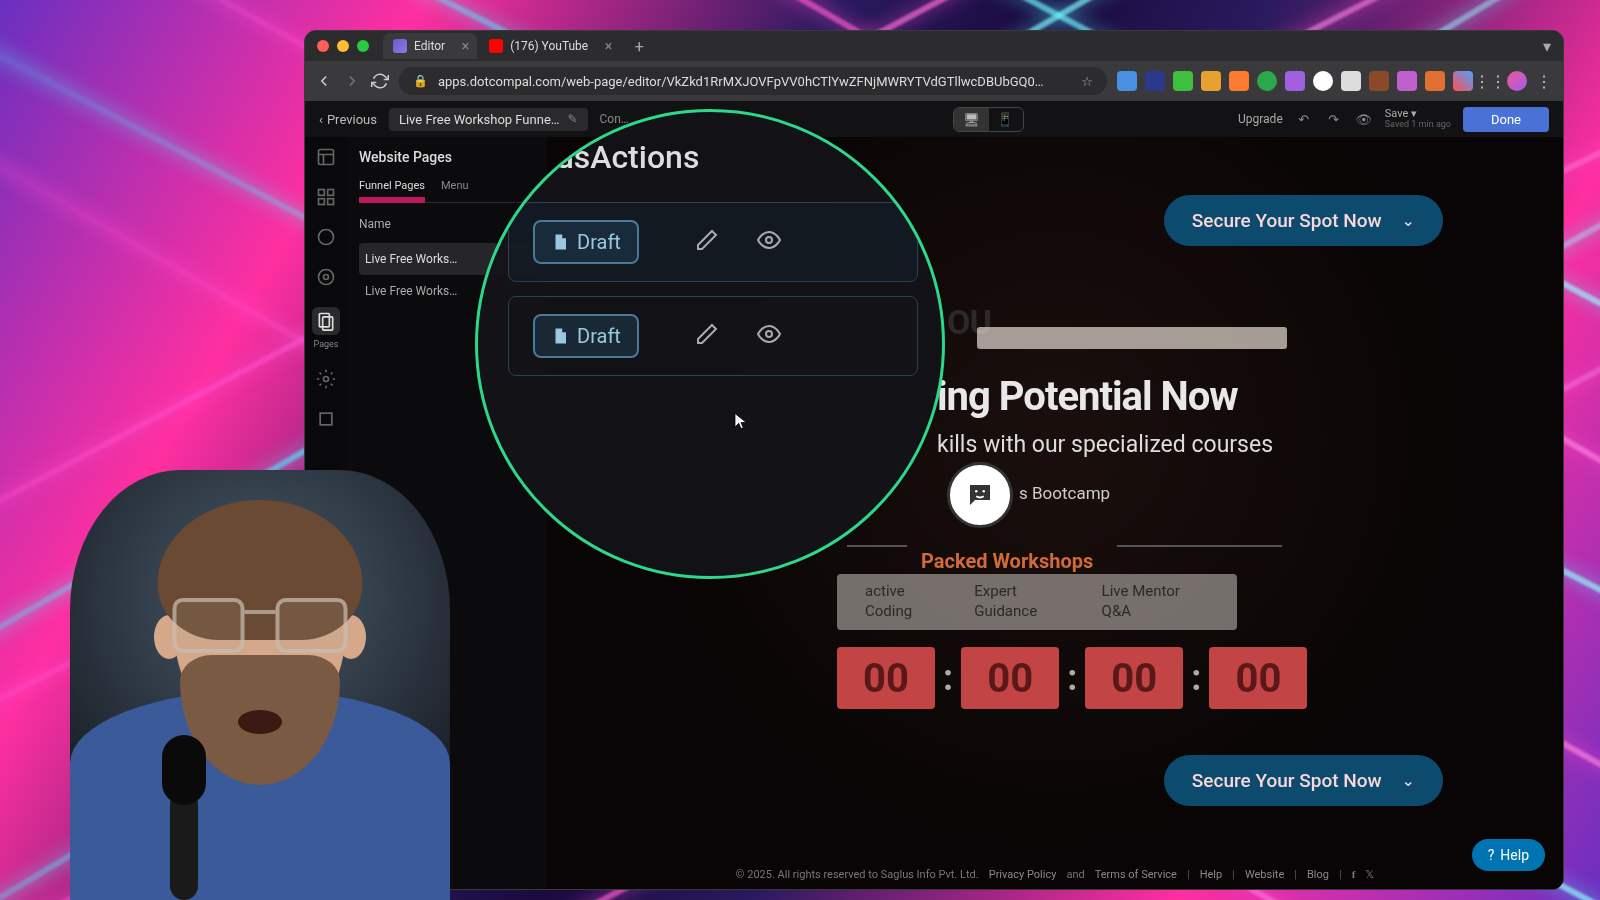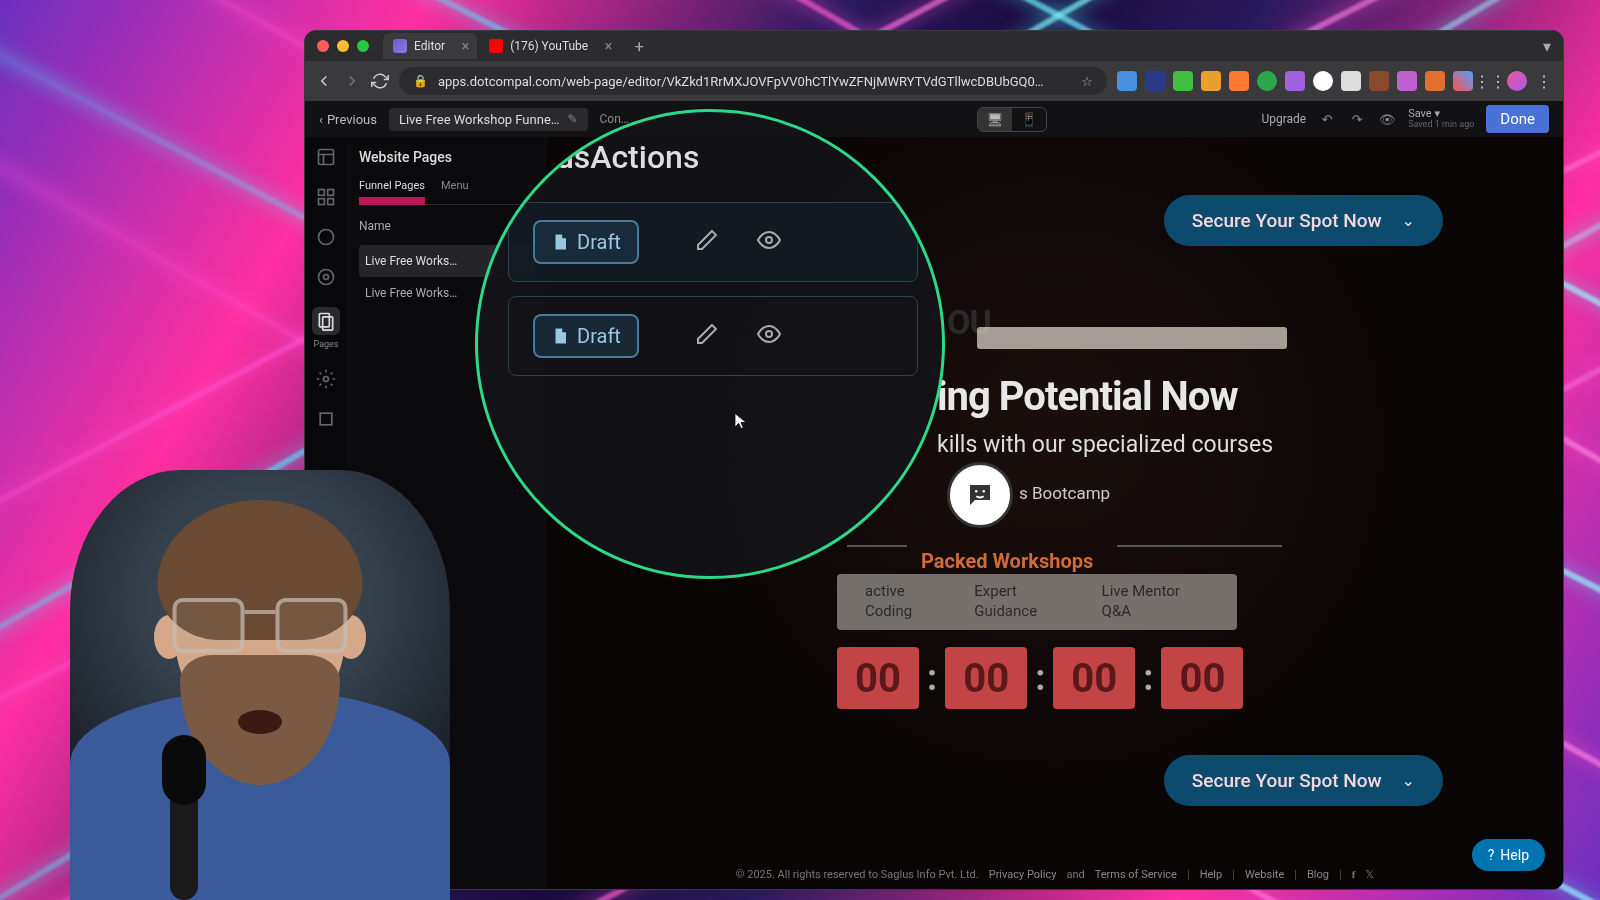--- a/index.html
+++ b/index.html
@@ -66,31 +66,31 @@
 }
 .prev-link{display:flex;align-items:center;gap:4px;}
 .page-title-chip{ background:#2a2a2c; padding:4px 10px; border-radius:4px; display:flex; align-items:center; gap:8px; color:#ddd;}
 .page-title-chip .pen{color:#888;font-size:12px;}
 .conn{color:#888;font-size:12px;}
 .device-toggle{margin-left:auto;display:flex;border:1px solid #444;border-radius:6px;overflow:hidden;}
 .device-toggle span{padding:4px 9px;font-size:13px;display:flex;align-items:center;justify-content:center;}
 .device-toggle .sel{background:#333;}
 .tool-link{color:#aaa;font-size:12px;}
 .save-dd{display:flex;flex-direction:column;align-items:flex-start;color:#aaa;font-size:11px;line-height:1.1;}
-.done-btn{background:#4a72d6;color:#fff;border-radius:4px;padding:5px 14px;font-size:15px;}
+.done-btn{background:#4a72d6;color:#fff;border-radius:4px;padding:5px 28px;font-size:13px;}
 
 .side-rail{position:absolute;left:0;top:36px;bottom:0;width:42px;background:rgba(10,10,12,.92);display:flex;flex-direction:column;align-items:center;padding-top:10px;gap:20px;}
 .rail-ic{width:20px;height:20px;color:#666;display:flex;align-items:center;justify-content:center;}
 .rail-ic.sel-box{background:#2a2a2c;border-radius:6px;padding:4px;width:28px;height:28px;color:#ddd;}
 .rail-lbl{font-size:9px;color:#888;margin-top:-16px;}
 
 .side-panel{position:absolute;left:42px;top:36px;bottom:0;width:200px;background:rgba(12,12,14,.95);padding:12px;color:#ccc;}
 .side-panel h3{font-size:14px;font-weight:500;color:#ddd;margin-bottom:14px;}
 .subtabs{display:flex;gap:16px;font-size:11px;color:#888;border-bottom:1px solid #2a2a2c;padding-bottom:6px;margin-bottom:14px;}
-.subtabs .st-sel{color:#ddd;border-bottom:8px solid #be185d;padding-bottom:5px;margin-bottom:-7px;}
+.subtabs .st-sel{color:#ddd;border-bottom:6px solid #be185d;padding-bottom:5px;margin-bottom:-7px;}
 .col-name{font-size:12px;color:#aaa;margin-bottom:12px;display:block;}
 .page-row{font-size:12px;color:#aaa;padding:9px 6px;border-radius:4px;}
 .page-row.active{background:#26262a;color:#ddd;}
 
 .canvas{position:absolute;left:242px;right:0;top:36px;bottom:0;background:#1a1418;overflow:hidden;}
 .canvas::before{content:'';position:absolute;inset:0;background:radial-gradient(circle at 50% 40%,rgba(120,60,40,.35),rgba(20,10,10,.85) 60%);}
 .dim{position:absolute;inset:0;background:rgba(0,0,0,.55);}
 
 .cta{position:absolute;right:120px;background:#0c4a6e;color:#f8d8d8;padding:14px 28px;border-radius:30px;font-size:19px;font-weight:500;display:flex;align-items:center;gap:20px;}
 .cta1{top:58px;} .cta2{top:618px;}
@@ -102,21 +102,21 @@
 .subhead{position:absolute;left:390px;top:294px;font-size:23px;color:#ddd;}
 .chat-bubble{position:absolute;left:400px;top:325px;width:66px;height:66px;border-radius:50%;background:#fff;display:flex;align-items:center;justify-content:center;border:3px solid #333;}
 .chat-bubble svg{width:30px;height:30px;}
 .boot{position:absolute;left:472px;top:346px;font-size:17px;color:#ccc;}
 .packed{position:absolute;left:374px;top:412px;font-size:20px;font-weight:700;color:#d06a3a;}
 .divider{position:absolute;top:408px;height:2px;background:#555;}
 .div-l{left:300px;width:60px;} .div-r{left:570px;width:165px;}
 .features{position:absolute;left:290px;top:437px;width:400px;height:56px;background:rgba(200,195,190,.55);display:flex;align-items:flex-start;padding:8px 28px;gap:22px;border-radius:4px;}
 .feat{font-size:15px;color:#2a2a2a;max-width:110px;line-height:1.3;}
 .countdown{position:absolute;left:290px;top:510px;display:flex;align-items:center;gap:8px;}
-.cd-box{width:82px;height:62px;background:#c24444;color:#5a1818;font-size:40px;font-weight:700;display:flex;align-items:center;justify-content:center;border-radius:4px;}
+.cd-box{width:98px;height:62px;background:#c24444;color:#5a1818;font-size:40px;font-weight:700;display:flex;align-items:center;justify-content:center;border-radius:4px;}
 .cd-sep{font-size:36px;color:#aaa;font-weight:700;}
 
 .footer{position:absolute;left:0;right:0;bottom:0;height:30px;display:flex;align-items:center;justify-content:center;gap:10px;font-size:11px;color:#777;}
 .footer a{color:#888;}
 .footer .sep{color:#555;}
 
 .magnifier{
   position:absolute; left:170px; top:8px; width:470px; height:470px;
   border-radius:50%; border:3px solid #2dd889;
   background:rgba(20,20,24,.92); overflow:hidden;

